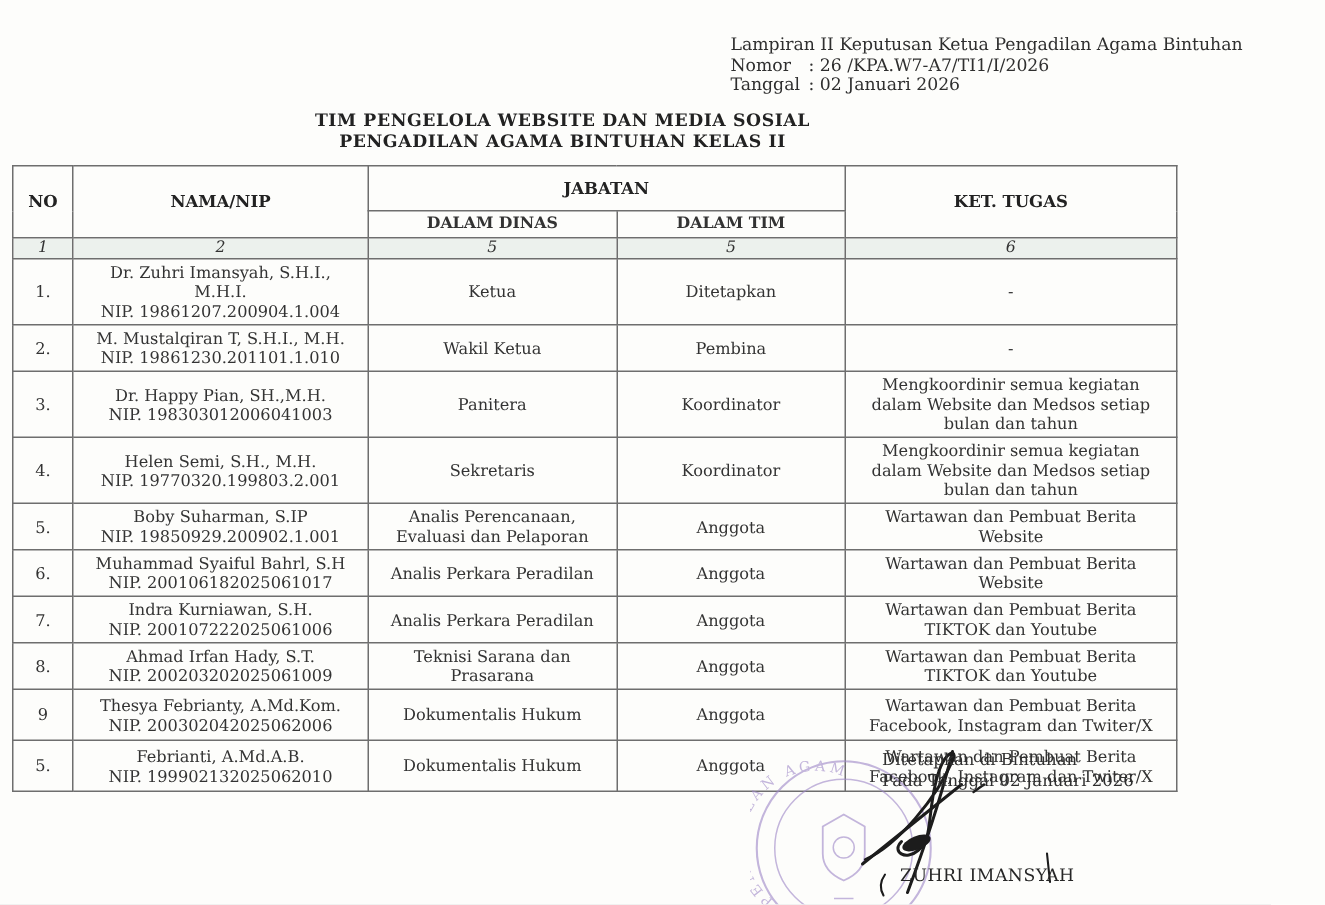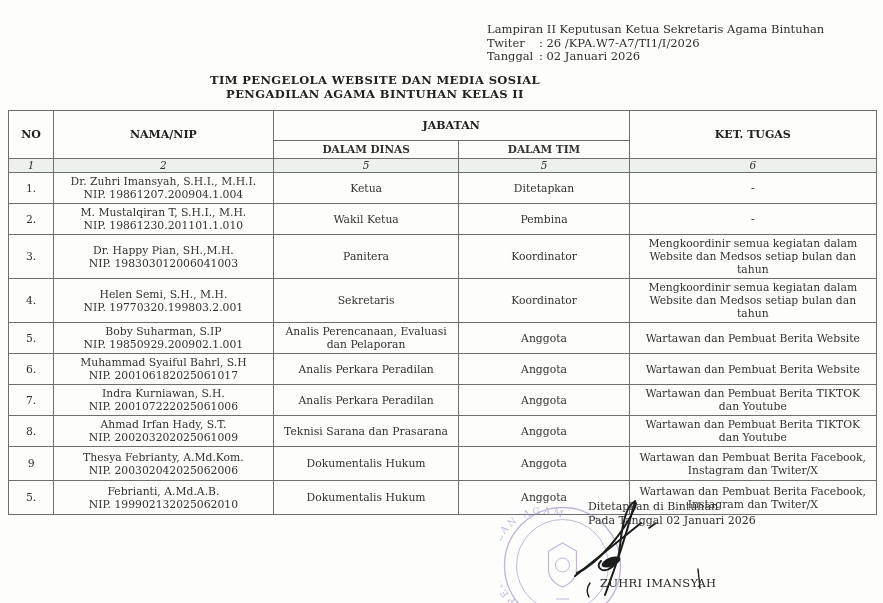--- a/index.html
+++ b/index.html
@@ -18,21 +18,21 @@
   }
   .lampiran .lbl{display:inline-block;width:52px;}
   
   .doc-title{
     position:absolute;left:0;top:74px;width:750px;
     text-align:center;font-weight:bold;font-size:11.5px;line-height:13.5px;
     letter-spacing:.4px;color:#222;
   }
   
   table.team{
-    position:absolute;left:8px;top:110px;width:869px;
+    position:absolute;left:8px;top:110px;width:777px;
     border-collapse:collapse;table-layout:fixed;
     font-size:10.8px;line-height:13px;color:#333;
   }
   table.team th,table.team td{
     border:1px solid #6e6e6e;
     padding:2px 6px;
     vertical-align:middle;
     text-align:center;
     overflow:hidden;
   }
@@ -55,22 +55,22 @@
   }
   .stamp{position:absolute;left:500px;top:503px;width:125px;height:125px;opacity:.62;}
   .ink{position:absolute;left:565px;top:497px;width:150px;height:104px;}
 </style>
 </head>
 <body>
 
 <div class="page">
 
   <div class="lampiran">
-    <div>Lampiran II Keputusan Ketua Sekretaris Agama Bintuhan</div>
-    <div><span class="lbl">Twiter</span><span>:  26  /KPA.W7-A7/TI1/I/2026</span></div>
+    <div>Lampiran II Keputusan Ketua Pengadilan Agama Bintuhan</div>
+    <div><span class="lbl">Nomor</span><span>:  26  /KPA.W7-A7/TI1/I/2026</span></div>
     <div><span class="lbl">Tanggal</span><span>:  02 Januari 2026</span></div>
   </div>
 
   <div class="doc-title">
     <div>TIM PENGELOLA WEBSITE DAN MEDIA SOSIAL</div>
     <div>PENGADILAN AGAMA BINTUHAN KELAS II</div>
   </div>
 
   <table class="team">
     <colgroup>

